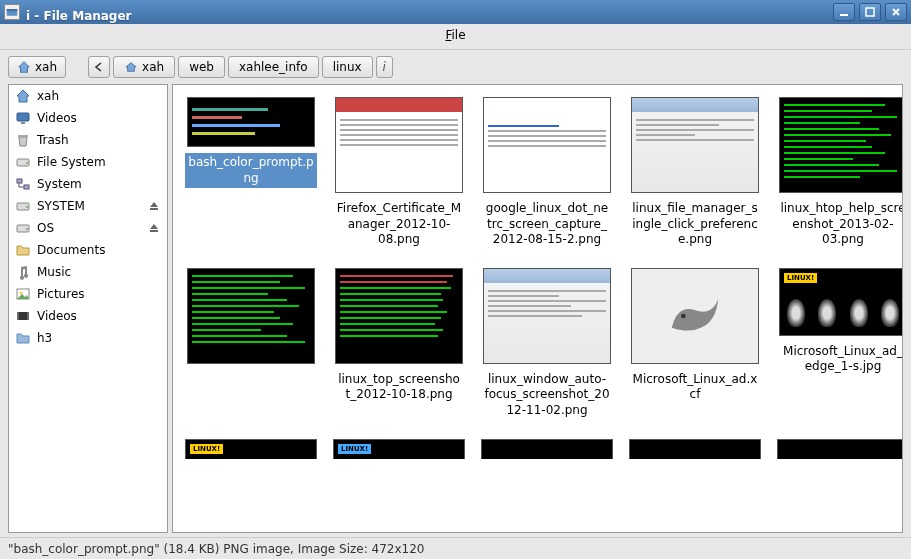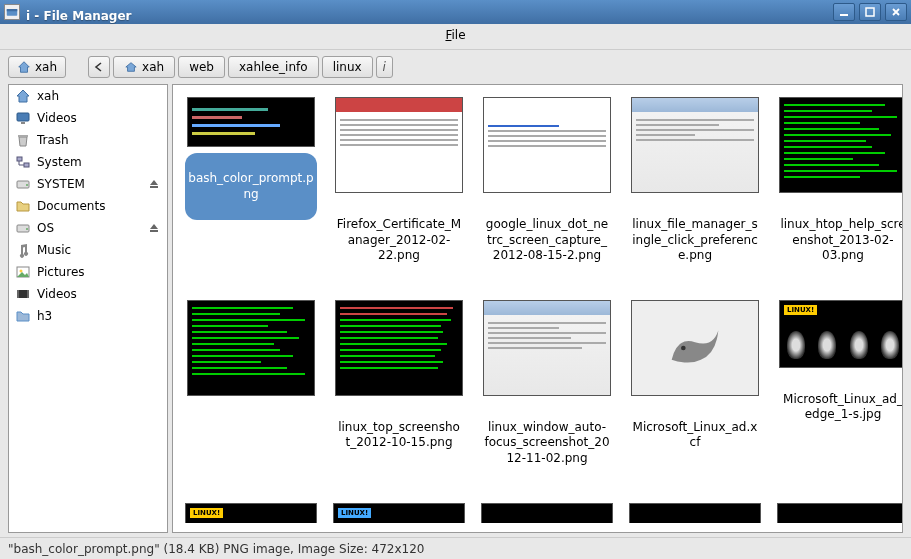--- a/index.html
+++ b/index.html
@@ -36,21 +36,21 @@
 .sb-label { flex: 1; font-size: 12px; white-space: nowrap; overflow: hidden; text-overflow: ellipsis; }
 .sb-eject { width: 14px; height: 14px; display: flex; align-items: center; justify-content: center; }
 .sb-eject svg { width: 10px; height: 10px; }
 
 .content { flex: 1; background: #fff; border: 1px solid #999; overflow-y: auto; padding: 12px; }
 .grid { display: grid; grid-template-columns: repeat(5, 132px); gap: 18px 16px; }
 .file-item { display: flex; flex-direction: column; align-items: center; cursor: pointer; }
 .thumb { width: 128px; height: 96px; border: 1px solid #555; background: #fff; display: flex; align-items: center; justify-content: center; overflow: hidden; position: relative; }
 .thumb.dark { background: #0a0a0a; }
 .thumb.term { background: #000; }
-.file-label { margin-top: 6px; font-size: 12px; text-align: center; word-break: break-word; line-height: 1.3; max-width: 132px; padding: 18px 3px; border-radius: 12px; }
+.file-label { margin-top: 6px; font-size: 12px; text-align: center; word-break: break-word; line-height: 1.3; max-width: 132px; padding: 2px 3px; border-radius: 0; }
 .file-label.selected { background: #5a8fc7; color: #fff; }
 
 .statusbar { background: #e8e8e8; border-top: 1px solid #ccc; padding: 3px 8px; font-size: 12px; color: #333; height: 22px; display: flex; align-items: center; }
 
 
 .term-line { position: absolute; left: 4px; right: 4px; height: 3px; }
 .term .l1 { top: 10px; background: #4a9; width: 60%; }
 .term .l2 { top: 18px; background: #c66; width: 40%; }
 .term .l3 { top: 26px; background: #6af; width: 70%; }
 .term .l4 { top: 34px; background: #cc4; width: 50%; }
@@ -166,20 +166,29 @@
           <svg viewBox="0 0 16 16">
             <path d="M4 5 L5 14 L11 14 L12 5 Z" fill="#ccc" stroke="#888"></path>
             <rect x="3" y="3" width="10" height="2" fill="#aaa"></rect>
           </svg>
         </span>
       <span class="sb-label">Trash</span>
     </div>
     <div class="sb-item">
       <span class="sb-icon">
           <svg viewBox="0 0 16 16">
+            <rect x="2" y="5" width="12" height="7" rx="1" fill="#ddd" stroke="#888"></rect>
+            <circle cx="12" cy="9" r="1" fill="#6a6"></circle>
+          </svg>
+        </span>
+      <span class="sb-label">File System</span>
+    </div>
+    <div class="sb-item">
+      <span class="sb-icon">
+          <svg viewBox="0 0 16 16">
             <rect x="2" y="3" width="5" height="4" fill="#aac" stroke="#557"></rect>
             <rect x="9" y="9" width="5" height="4" fill="#aac" stroke="#557"></rect>
             <path d="M4 7 L4 11 L9 11" fill="none" stroke="#557"></path>
           </svg>
         </span>
       <span class="sb-label">System</span>
     </div>
     <div class="sb-item">
       <span class="sb-icon">
           <svg viewBox="0 0 16 16">
@@ -191,43 +200,43 @@
       <span class="sb-eject">
           <svg viewBox="0 0 10 10">
             <path d="M5 1 L9 6 L1 6 Z" fill="#666"></path>
             <rect x="1" y="7" width="8" height="2" fill="#666"></rect>
           </svg>
         </span>
     </div>
     <div class="sb-item">
       <span class="sb-icon">
           <svg viewBox="0 0 16 16">
-            <path d="M2 4 L6 4 L8 6 L14 6 L14 13 L2 13 Z" fill="#e8d080" stroke="#b89840"></path>
-          </svg>
-        </span>
-      <span class="sb-label">Documents</span>
-    </div>
-    <div class="sb-item">
-      <span class="sb-icon">
-          <svg viewBox="0 0 16 16">
             <rect x="2" y="5" width="12" height="7" rx="1" fill="#ddd" stroke="#888"></rect>
             <circle cx="12" cy="9" r="1" fill="#6a6"></circle>
           </svg>
         </span>
       <span class="sb-label">OS</span>
       <span class="sb-eject">
           <svg viewBox="0 0 10 10">
             <path d="M5 1 L9 6 L1 6 Z" fill="#666"></path>
             <rect x="1" y="7" width="8" height="2" fill="#666"></rect>
           </svg>
         </span>
     </div>
     <div class="sb-item">
       <span class="sb-icon">
           <svg viewBox="0 0 16 16">
+            <path d="M2 4 L6 4 L8 6 L14 6 L14 13 L2 13 Z" fill="#e8d080" stroke="#b89840"></path>
+          </svg>
+        </span>
+      <span class="sb-label">Documents</span>
+    </div>
+    <div class="sb-item">
+      <span class="sb-icon">
+          <svg viewBox="0 0 16 16">
             <path d="M6 3 L12 2 L12 10 A2 2 0 1 1 10 10 L10 5 L8 5.5 L8 12 A2 2 0 1 1 6 12 Z" fill="#888"></path>
           </svg>
         </span>
       <span class="sb-label">Music</span>
     </div>
     <div class="sb-item">
       <span class="sb-icon">
           <svg viewBox="0 0 16 16">
             <rect x="2" y="3" width="12" height="10" fill="#fff" stroke="#888"></rect>
             <circle cx="6" cy="7" r="1.5" fill="#fc4"></circle>
@@ -276,21 +285,21 @@
               <div class="d-body" style="background:#fff;">
                 <div class="d-line"></div>
                 <div class="d-line"></div>
                 <div class="d-line"></div>
                 <div class="d-line"></div>
                 <div class="d-line"></div>
                 <div class="d-line"></div>
               </div>
             </div>
         </div>
-        <div class="file-label">Firefox_Certificate_Manager_2012-02-22.png</div>
+        <div class="file-label">Firefox_Certificate_Manager_2012-10-08.png</div>
       </div>
 
       <div class="file-item">
         <div class="thumb">
           <div class="dialog-thumb">
               <div class="d-title" style="background:#fff;height:20px;"></div>
               <div class="d-body" style="background:#fff;">
                 <div class="d-line" style="background:#36c;width:60%;"></div>
                 <div class="d-line"></div>
                 <div class="d-line"></div>
@@ -361,21 +370,21 @@
             <div class="hl" style="top:18px;width:88%;"></div>
             <div class="hl" style="top:24px;width:80%;"></div>
             <div class="hl" style="top:30px;width:82%;"></div>
             <div class="hl" style="top:36px;width:78%;"></div>
             <div class="hl" style="top:42px;width:85%;"></div>
             <div class="hl" style="top:48px;width:80%;"></div>
             <div class="hl" style="top:54px;width:75%;"></div>
             <div class="hl" style="top:60px;width:82%;"></div>
             <div class="hl" style="top:66px;width:78%;"></div>
         </div>
-        <div class="file-label">linux_top_screenshot_2012-10-15.png</div>
+        <div class="file-label">linux_top_screenshot_2012-10-18.png</div>
       </div>
 
       <div class="file-item">
         <div class="thumb">
           <div class="dialog-thumb">
               <div class="d-title"></div>
               <div class="d-body">
                 <div class="d-line"></div>
                 <div class="d-line" style="width:60%;"></div>
                 <div class="d-line"></div>

